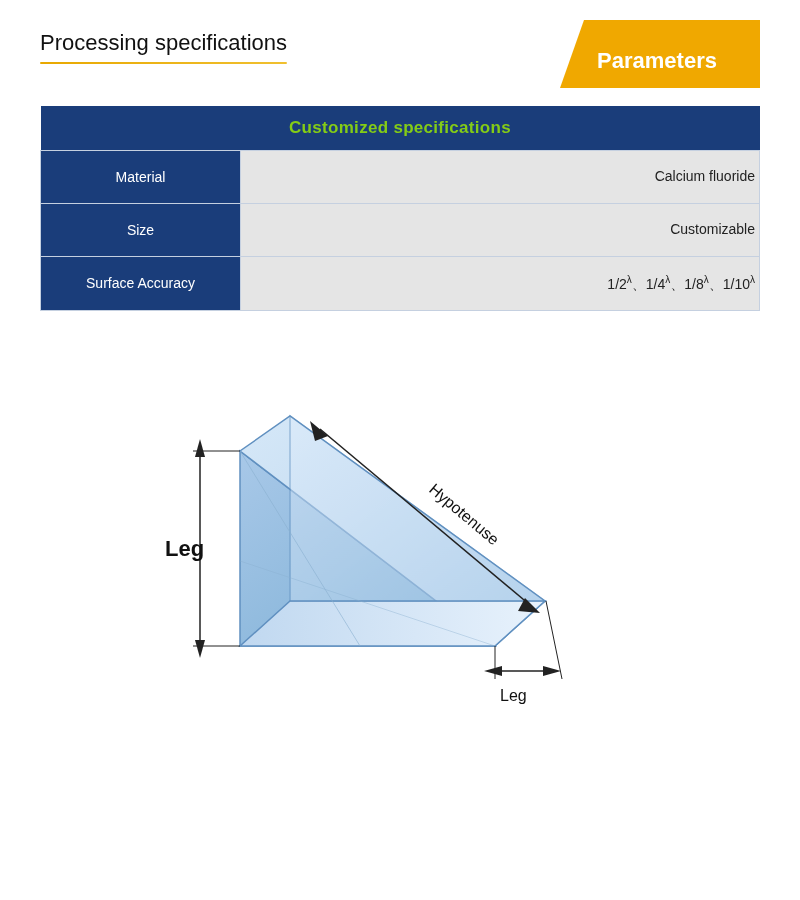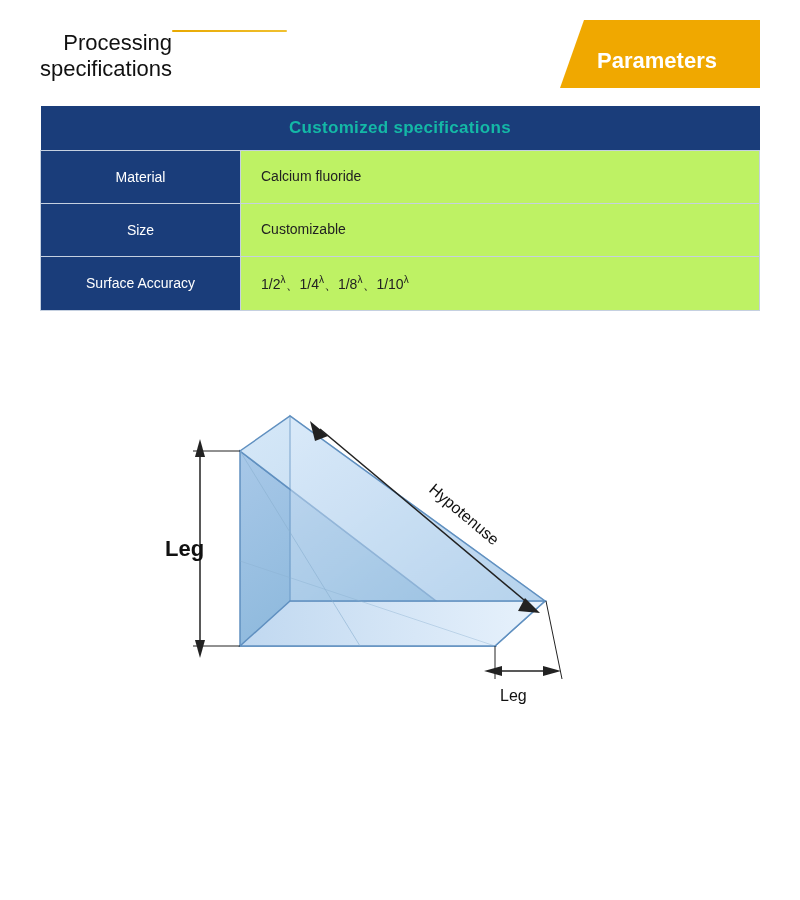--- a/index.html
+++ b/index.html
@@ -14,22 +14,21 @@
 
     
     .header-area {
       display: flex;
       align-items: flex-start;
       justify-content: space-between;
       margin-bottom: 18px;
     }
     .page-title-block {
       display: flex;
-      flex-direction: row;
-      text-align: right;
+      flex-direction: column;
     }
     .page-title {
       font-size: 22px;
       font-weight: 400;
       color: #111;
       margin-bottom: 6px;
     }
     .title-underline {
       height: 2px;
       width: 100%;
@@ -51,45 +50,45 @@
     }
 
     
     .spec-table {
       width: 100%;
       border-collapse: collapse;
       margin-bottom: 40px;
     }
     .spec-table .table-header {
       background: #1a3d7a;
-      color: #14b8a6;
+      color: #84cc16;
       font-size: 17px;
       font-weight: 700;
       text-align: center;
       padding: 12px 10px;
       letter-spacing: 0.3px;
     }
     .spec-table tr.data-row td {
       border: 1px solid #c5d0e0;
       vertical-align: middle;
     }
     .spec-table tr.data-row td.label-cell {
       background: #1a3d7a;
       color: #fff;
       text-align: center;
       padding: 14px 16px;
       font-size: 14px;
       width: 200px;
       font-weight: 400;
     }
     .spec-table tr.data-row td.value-cell {
-      background: #bef264;
+      background: #e5e5e5;
       color: #222;
-      text-align: left;
-      padding: 14px 20px;
+      text-align: right;
+      padding: 14px 4px;
       font-size: 14px;
       line-height: 1.7;
     }
 
     
     sup { font-size: 10px; }
 
     
     .diagram-area {
       width: 100%;

